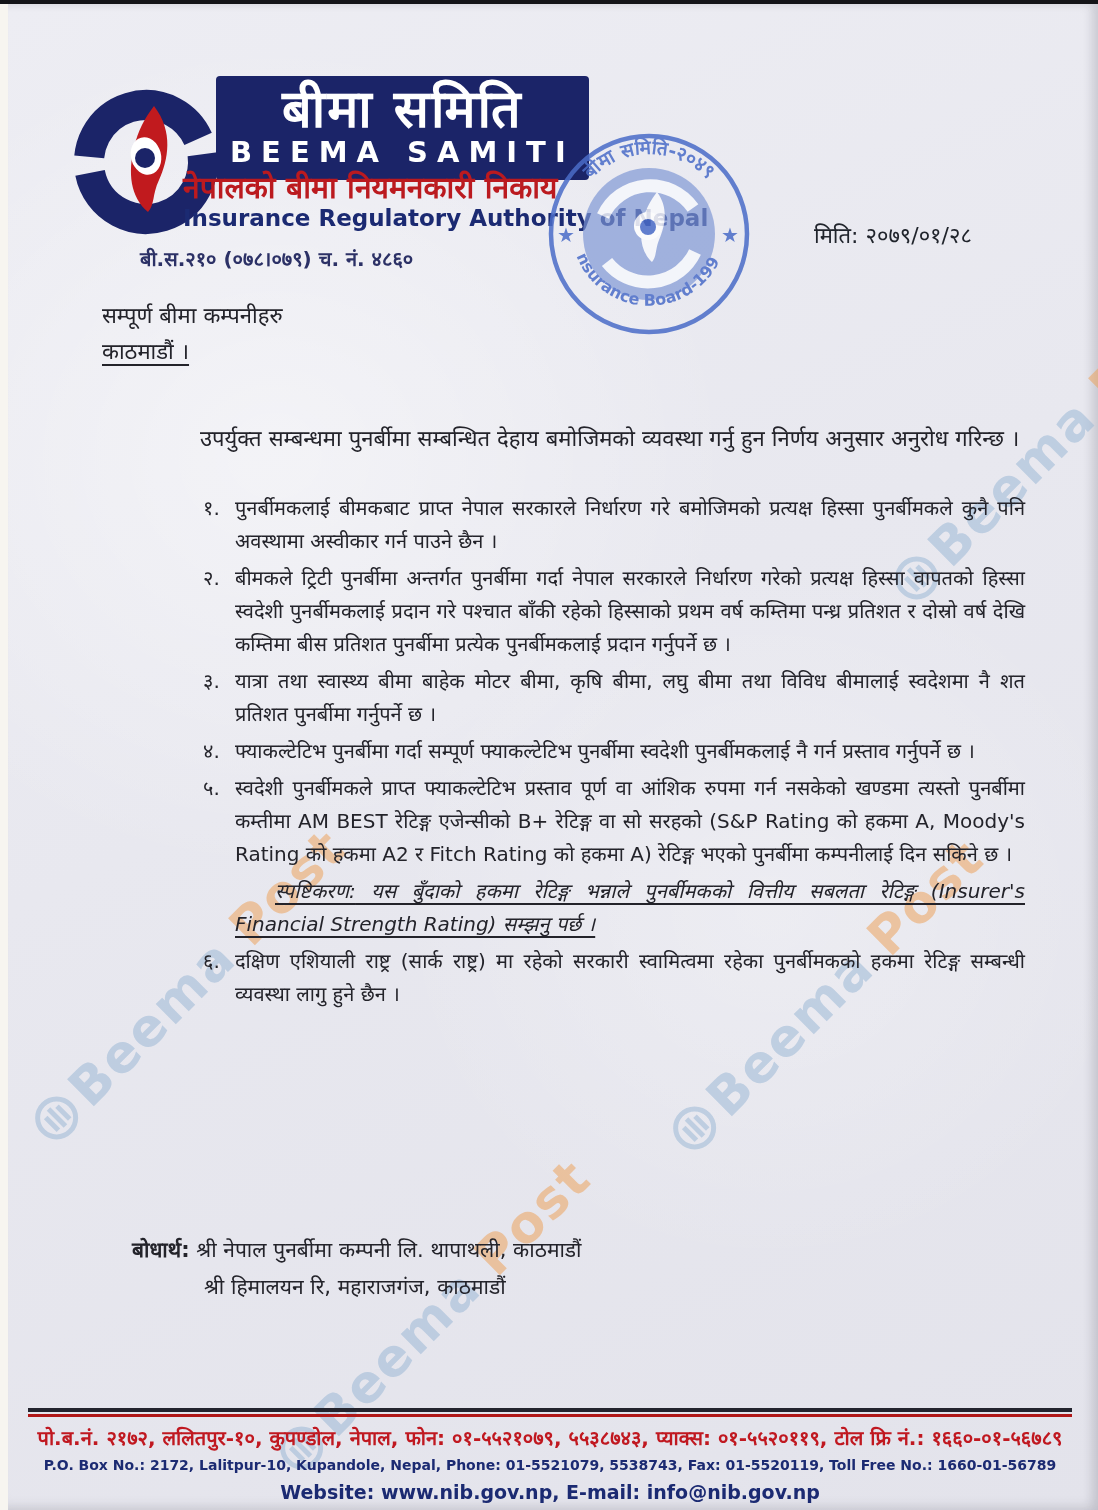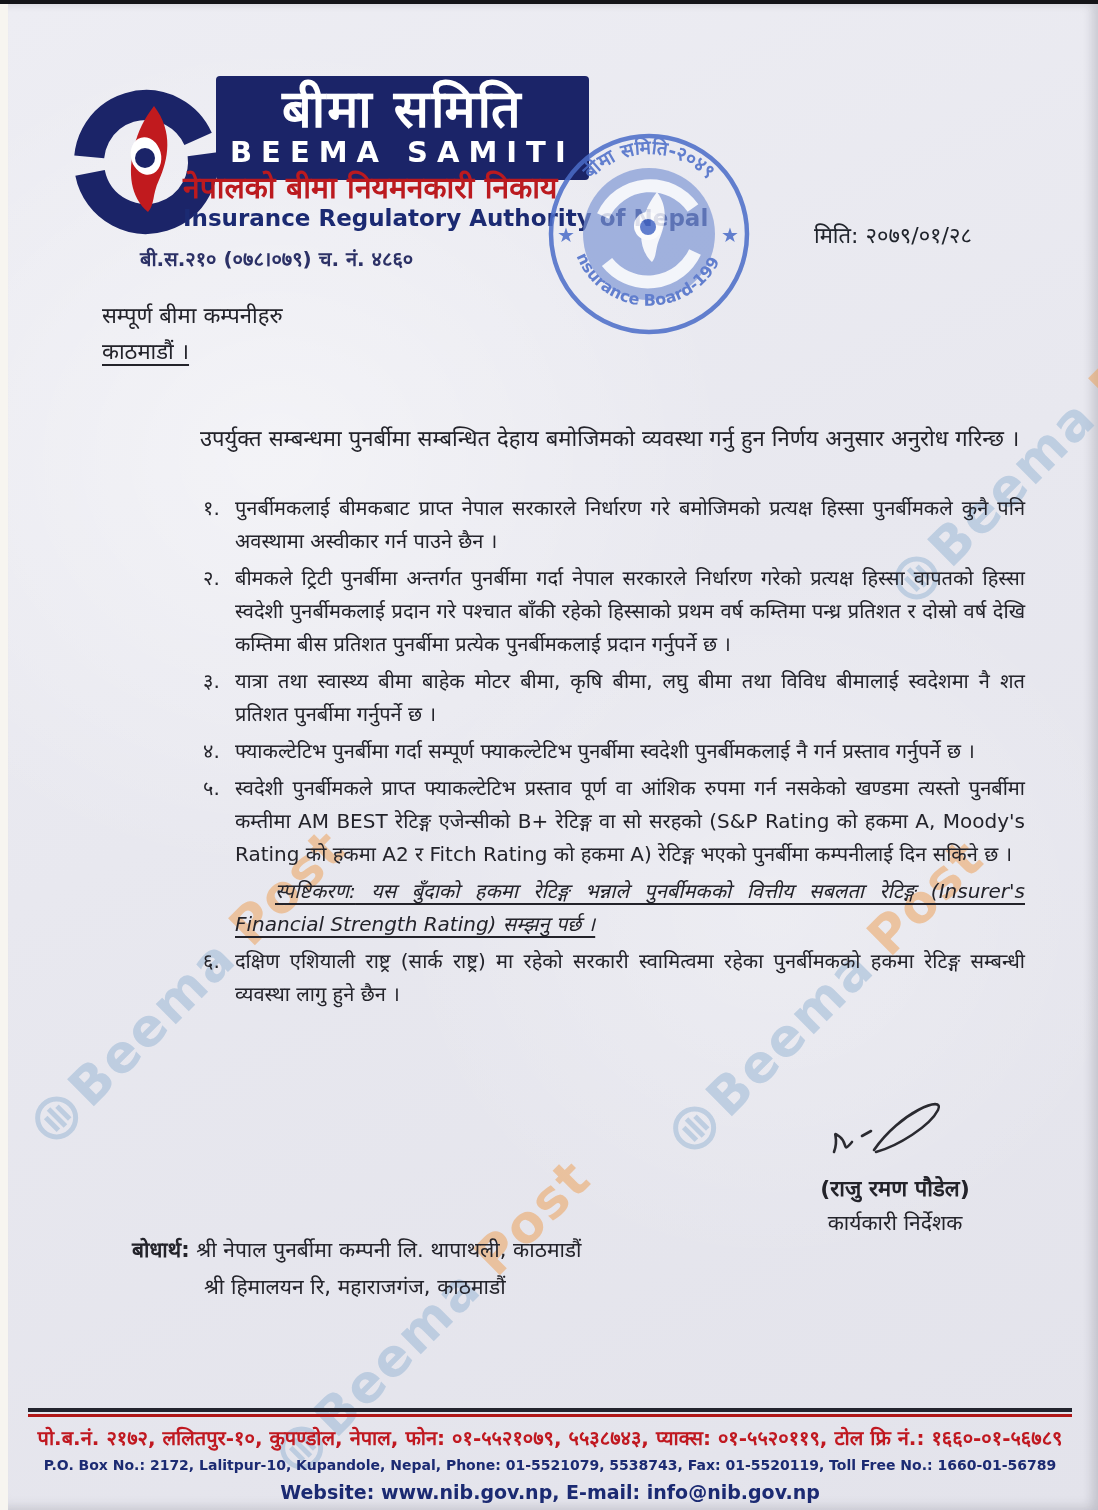--- a/index.html
+++ b/index.html
@@ -181,31 +181,20 @@
     </div>
     <div class="note underlined">
       <span class="note-label">स्पष्टिकरण:</span><span> यस बुँदाको हकमा रेटिङ्ग भन्नाले पुनर्बीमकको वित्तीय सबलता रेटिङ्ग (Insurer's Financial Strength Rating) सम्झनु पर्छ ।</span>
     </div>
     <div class="item">
       <span class="num">६.</span>
       <span class="txt">दक्षिण एशियाली राष्ट्र (सार्क राष्ट्र) मा रहेको सरकारी स्वामित्वमा रहेका पुनर्बीमकको हकमा रेटिङ्ग सम्बन्धी व्यवस्था लागु हुने छैन ।</span>
     </div>
   </div>
 
-  <div class="sig-block">
-    <svg width="190" height="72" viewBox="0 0 190 72">
-      <g fill="none" stroke="#2a2a30" stroke-width="2.6" stroke-linecap="round">
-        <path d="M34,58 C40,42 30,36 40,43 C48,49 42,60 52,48"></path>
-        <path d="M62,42 l9,-5"></path>
-        <path d="M74,56 C100,18 146,0 138,16 C130,32 98,52 76,58"></path>
-      </g>
-    </svg>
-    <div class="sig-name">(राजु रमण पौडेल)</div>
-    <div class="sig-title">कार्यकारी निर्देशक</div>
-  </div>
 
   <div class="cc">
     <div>
       <span class="cc-label">बोधार्थ:</span><span> श्री नेपाल पुनर्बीमा कम्पनी लि. थापाथली, काठमाडौं</span>
     </div>
     <div class="cc-line2">श्री हिमालयन रि, महाराजगंज, काठमाडौं</div>
   </div>
 
   <div class="footer">
     <div class="footer-rule"></div>

